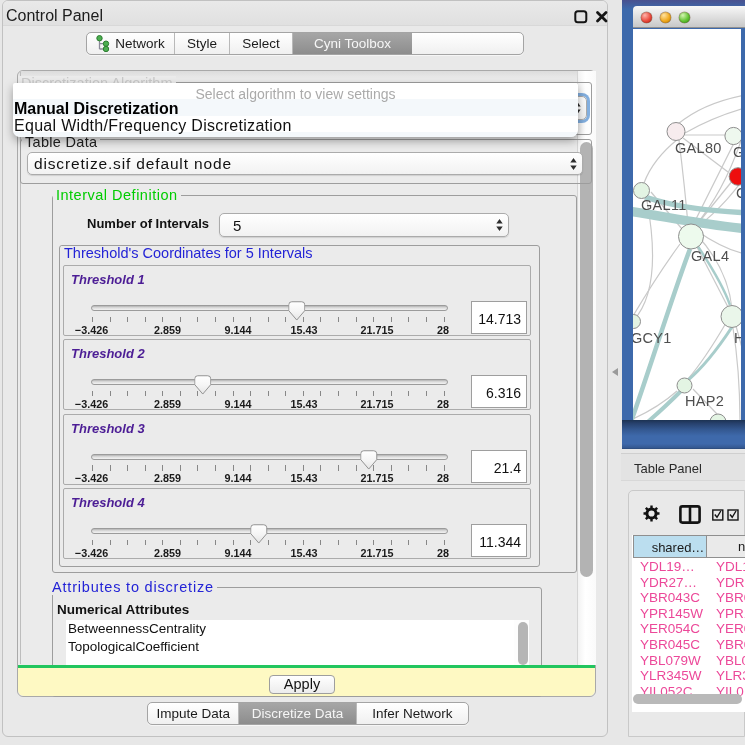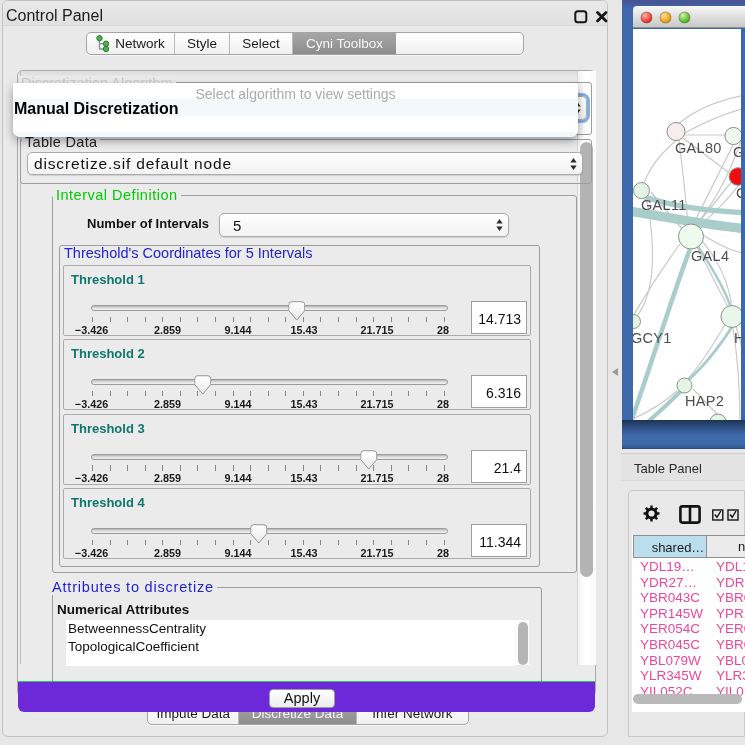--- a/index.html
+++ b/index.html
@@ -33,39 +33,39 @@
 .gb { border:1px solid #9d9d9d; border-radius:3px; }
 .gl { position:absolute; font-size:14.5px; background:#ebebeb; padding:0 3px; line-height:14.5px; }
 
 
 .combo { position:absolute; background:linear-gradient(#ffffff,#f2f2f2); border:1px solid #ababab; border-radius:5px; font-size:15px; color:#111; box-shadow:0 1px 1px rgba(0,0,0,0.12); }
 .combo span.txt { position:absolute; top:50%; transform:translateY(-50%); }
 .arr { position:absolute; right:5px; top:50%; transform:translateY(-50%); }
 
 
 .tblock { position:absolute; left:63px; width:468px; height:71px; border:1px solid #ababab; border-radius:2px; background:#ebebeb; }
-.ttitle { position:absolute; left:7px; top:6px; font-size:13px; font-weight:bold; color:#0f766e; }
+.ttitle { position:absolute; left:7px; top:6px; font-size:13px; font-weight:bold; color:#4c1d95;font-style:italic; }
 .track { position:absolute; left:27px; top:39px; width:357px; height:6px; border:1px solid #9b9b9b; border-radius:3px; background:linear-gradient(#b2b2b2,#dddddd 45%,#f2f2f2); }
 .ticks { position:absolute; left:27.5px; top:50.5px; width:353px; height:5.5px; background:repeating-linear-gradient(to right,#878787 0px,#878787 1px,transparent 1px,transparent 17.575px); }
 .tlab { position:absolute; top:57.5px; font-size:10.8px; font-weight:bold; color:#1a1a1a; transform:translateX(-50%); }
 .thumb { position:absolute; top:35px; width:17.5px; height:20px; transform:translateX(-50%); }
 .vbox { position:absolute; left:407px; top:35px; width:56px; height:33px; background:#ffffff; border:1px solid #9e9e9e; font-size:14px; color:#111; text-align:right; line-height:35px; padding-right:5px; }
 
 
 #numlist { left:66px; top:620px; width:448px; height:46px; background:#ffffff; overflow:hidden; }
 #numlist div { font-size:13.5px; color:#111; padding-left:2px; height:17.5px; line-height:17.5px; }
 
 
 #popup { left:13px; top:83px; width:565px; height:54px; background:repeating-linear-gradient(#ffffff 0px, #ffffff 16.3px, #f4f8fb 16.3px, #f4f8fb 32.6px); border-radius:2px 2px 7px 7px; box-shadow:0 4px 10px rgba(0,0,0,0.35); z-index:50; }
 #popup .r1 { position:absolute; left:0; top:3px; width:100%; text-align:center; font-size:14px; color:#aaaaaa; }
 #popup .r2 { position:absolute; left:1px; top:17px; font-size:16px; font-weight:bold; color:#000; }
 #popup .r3 { position:absolute; left:1px; top:34px; font-size:16px; letter-spacing:0.3px; color:#111; }
 
 
-#applyrow { left:18px; top:665px; width:577px; height:31px; background:#6d28d9; border-top:1px solid #22c55e; z-index:20; border-radius:0 0 6px 6px;margin-top:16px; }
+#applyrow { left:18px; top:665px; width:577px; height:31px; background:#fef9c3; border-top:3px solid #22c55e; z-index:20; border-radius:0 0 6px 6px; }
 #applybtn { position:absolute; left:251px; top:7px; width:66px; height:19px; background:linear-gradient(#ffffff,#ececec); border:1px solid #9e9e9e; border-radius:4px; font-size:14.5px; color:#111; text-align:center; line-height:16.5px; }
 
 
 #netwin { left:622px; top:0; width:123px; height:449px; background:linear-gradient(#49518f 0%, #3d69ab 2%, #3d69ab 100%); }
 #nettitle { left:633px; top:6px; width:112px; height:22px; background:linear-gradient(#f8f8f8,#c8c8c8); border-radius:4px 0 0 0; border-bottom:1px solid #909090; }
 .light { position:absolute; top:11.5px; width:11px; height:11px; border-radius:50%; box-shadow:inset 0 0 1px rgba(60,20,0,0.8), 0 0 0 0.5px rgba(90,60,30,0.45); }
 #canvas { left:633px; top:29px; width:108px; height:391px; background:#ffffff; overflow:hidden; }
 #netbottom { left:622px; top:420px; width:123px; height:29px; background:linear-gradient(#1c3252 0%, #27416d 12%, #33578f 32%, #3e69ab 55%, #3e69ab 82%, #33568e 97%, #26426d 100%); }
 
 
@@ -101,21 +101,21 @@
   <div class="it" style="width:88px">
     <svg width="14" height="17" viewBox="0 0 14 17" style="margin-right:5px">
       <path d="M3.5 4 V14 M3.5 8.7 H9.5 M3.5 14 H9.5" stroke="#8a8a98" stroke-width="1.3" fill="none"></path>
       <circle cx="3.5" cy="3.2" r="2.7" fill="#4caf50" stroke="#2e7d32" stroke-width="1"></circle>
       <circle cx="10" cy="8.7" r="2.7" fill="#4caf50" stroke="#2e7d32" stroke-width="1"></circle>
       <circle cx="10" cy="14" r="2.7" fill="#4caf50" stroke="#2e7d32" stroke-width="1"></circle>
     </svg>
     Network</div>
   <div class="it" style="width:55px">Style</div>
   <div class="it" style="width:63px">Select</div>
-  <div class="it sel" style="width:103px">Cyni Toolbox</div>
+  <div class="it sel" style="width:119px">Cyni Toolbox</div>
 </div>
 
 <div class="abs" id="panel"></div>
 <div class="abs" id="paneltopshade"></div>
 <div class="abs" style="left:19.5px;top:72px;width:1px;height:592px;background:#bdbdbd;"></div>
 <div class="abs" id="sbtrack"></div>
 <div class="abs" id="sbthumb"></div>
 
 <div class="abs gb" style="left:20px;top:82px;width:572px;height:53px;"></div>
 <div class="gl" style="left:18px;top:76px;color:#c9c9c9;">Discretization Algorithm</div>
@@ -244,20 +244,21 @@
 <div class="abs" id="numlist">
   <div>BetweennessCentrality</div>
   <div>TopologicalCoefficient</div>
 </div>
 <div class="abs" style="left:514px;top:620px;width:15px;height:45px;background:#fdfdfd;"></div>
 <div class="abs" style="left:517.5px;top:622px;width:10px;height:43px;background:#b5b5b5;border-radius:5px;"></div>
 
 <div class="abs" id="popup">
   <div class="r1">Select algorithm to view settings</div>
   <div class="r2">Manual Discretization</div>
+  <div class="r3">Equal Width/Frequency Discretization</div>
 </div>
 
 <div class="abs" id="applyrow">
     <div id="applybtn">Apply</div>
   </div>
 
 <div class="abs seg" id="segbot">
   <div class="it" style="width:92px">Impute Data</div>
   <div class="it sel" style="width:118px">Discretize Data</div>
   <div class="it" style="width:112px">Infer Network</div>

